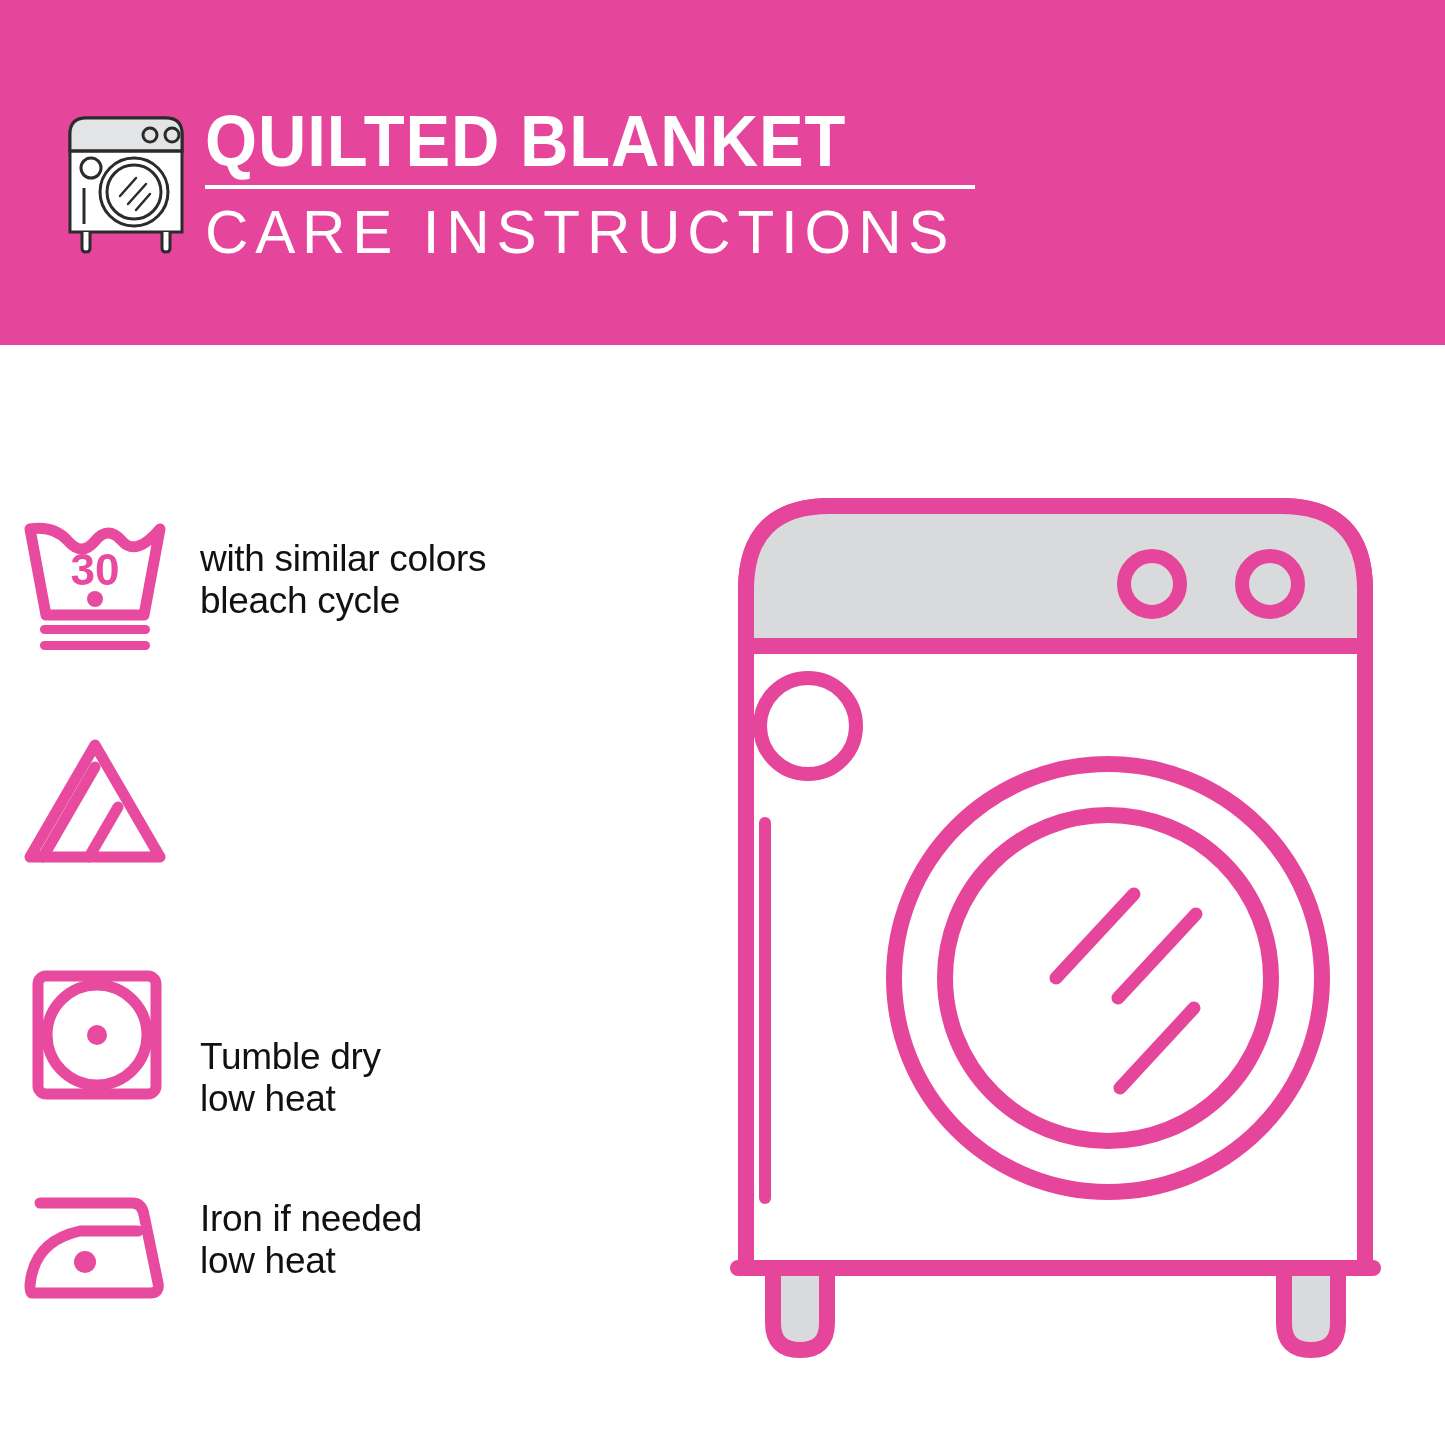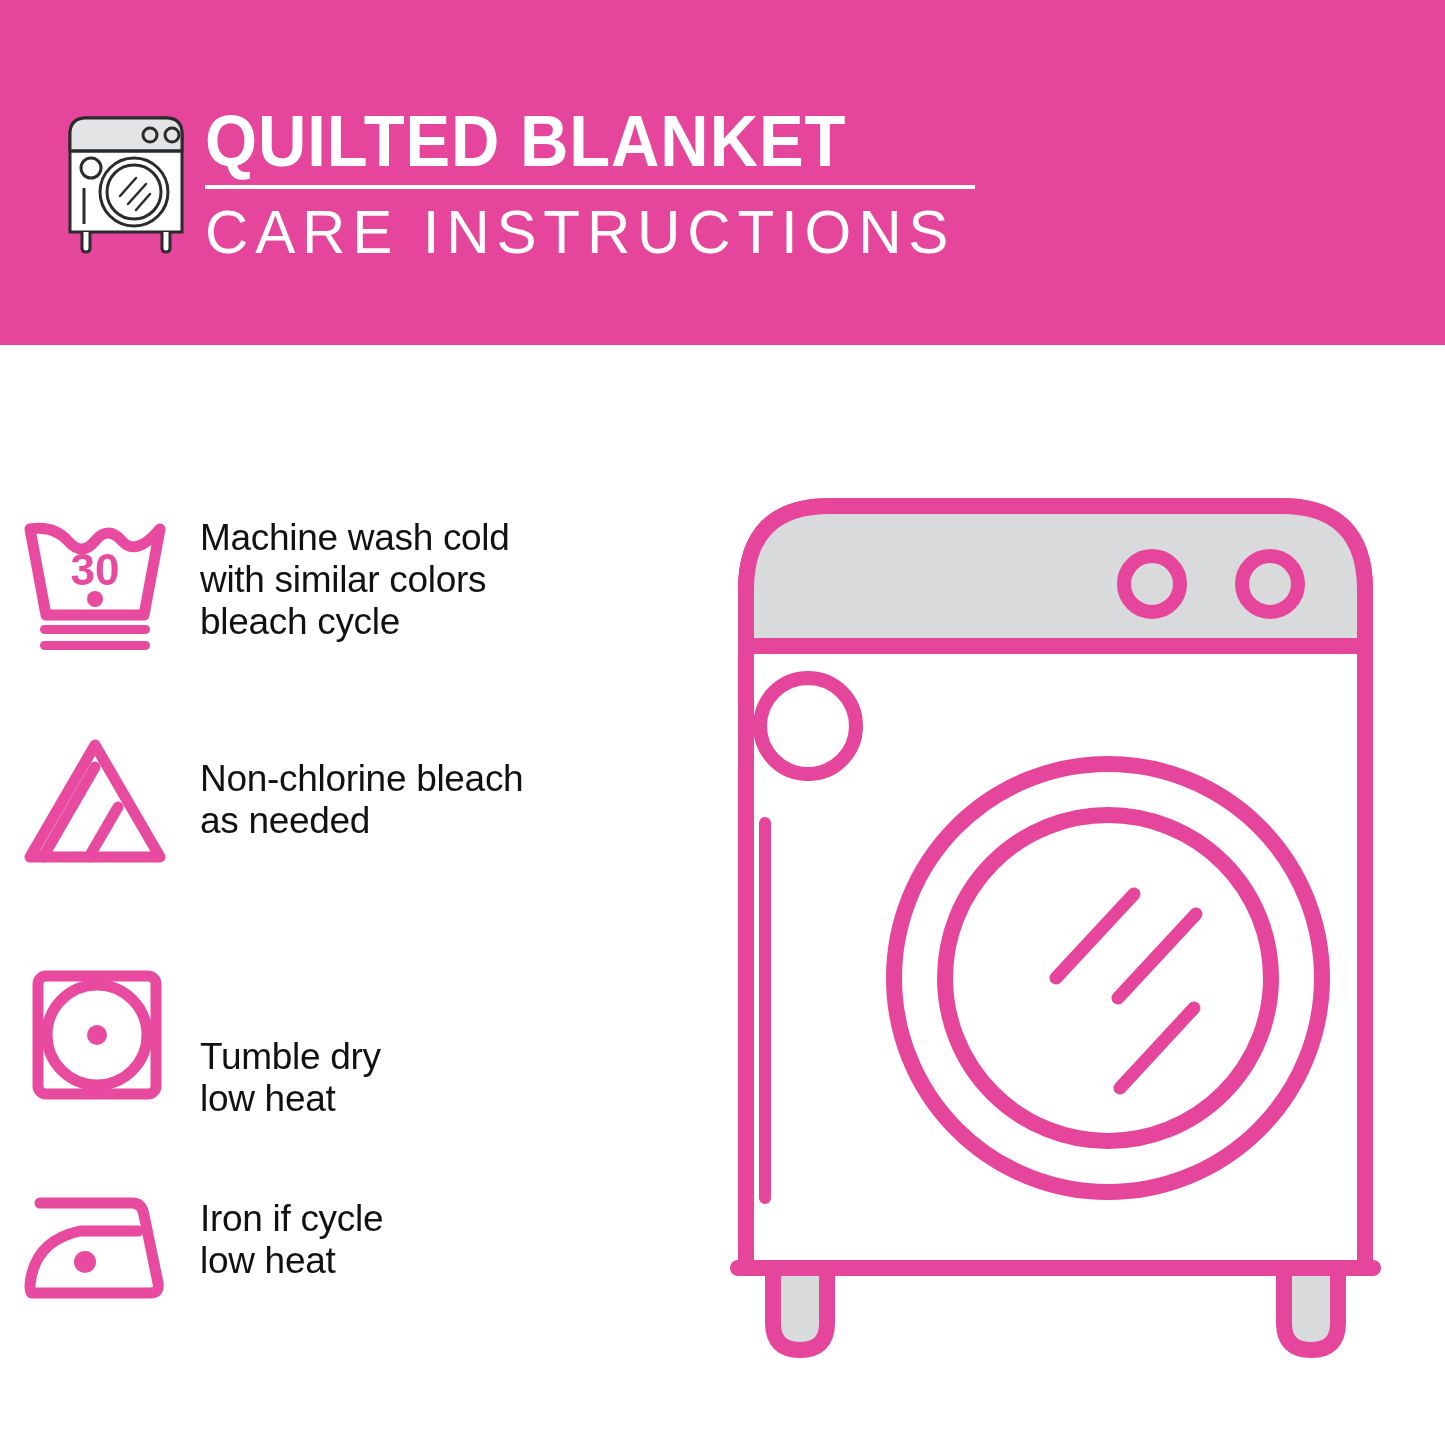--- a/index.html
+++ b/index.html
@@ -159,38 +159,33 @@
       <div class="care-icon">
         <svg viewBox="0 0 170 150" width="170" height="150">
           <path d="M20 24 L36 110 L134 110 L150 24 Q126 52 112 36 Q98 20 85 36 Q72 52 58 36 Q44 20 20 24 Z" fill="none" stroke="#e74a9e" stroke-width="11" stroke-linejoin="round" stroke-linecap="round"></path>
           <text x="85" y="80" font-family="'Liberation Sans', sans-serif" font-size="44" font-weight="bold" fill="#e74a9e" text-anchor="middle">30</text>
           <circle cx="85" cy="94" r="8" fill="#e74a9e"></circle>
           <rect x="30" y="120" width="110" height="9" rx="4.5" fill="#e74a9e"></rect>
           <rect x="30" y="136" width="110" height="9" rx="4.5" fill="#e74a9e"></rect>
         </svg>
       </div>
       <div class="care-text">
-        <span class="ln">Machine wash cold</span>
         <span class="ln">with similar colors</span>
         <span class="ln">bleach cycle</span>
       </div>
     </div>
 
     <div class="care-row" style="top:370px;">
       <div class="care-icon">
         <svg viewBox="0 0 170 150" width="170" height="150">
           <path d="M85 20 L150 132 L20 132 Z" fill="none" stroke="#e74a9e" stroke-width="11" stroke-linejoin="round"></path>
           <line x1="85" y1="42" x2="33" y2="132" stroke="#e74a9e" stroke-width="11" stroke-linecap="round"></line>
           <line x1="108" y1="82" x2="79" y2="132" stroke="#e74a9e" stroke-width="11" stroke-linecap="round"></line>
         </svg>
       </div>
-      <div class="care-text">
-        <span class="ln">Non-chlorine bleach</span>
-        <span class="ln">as needed</span>
-      </div>
     </div>
 
     <div class="care-row" style="top:605px;align-items:flex-end;">
       <div class="care-icon">
         <svg viewBox="0 0 170 150" width="170" height="150">
           <rect x="28" y="16" width="118" height="118" rx="8" fill="none" stroke="#e74a9e" stroke-width="11"></rect>
           <circle cx="87" cy="75" r="50" fill="none" stroke="#e74a9e" stroke-width="11"></circle>
           <circle cx="87" cy="75" r="10" fill="#e74a9e"></circle>
         </svg>
       </div>
@@ -201,21 +196,21 @@
     </div>
 
     <div class="care-row" style="top:810px;">
       <div class="care-icon">
         <svg viewBox="0 0 170 150" width="170" height="150">
           <path d="M30 38 L122 38 Q132 38 134 50 L148 118 Q150 128 140 128 L22 128 Q20 128 20 120 Q24 76 70 66 L128 66" fill="none" stroke="#e74a9e" stroke-width="11" stroke-linecap="round" stroke-linejoin="round"></path>
           <circle cx="75" cy="97" r="11" fill="#e74a9e"></circle>
         </svg>
       </div>
       <div class="care-text">
-        <span class="ln">Iron if cycle</span>
+        <span class="ln">Iron if needed</span>
         <span class="ln">low heat</span>
       </div>
     </div>
 
   </div>
 
   <div id="machine">
     <svg viewBox="0 0 675 890" width="675" height="890">
 
       <path d="M28 112 Q28 28 112 28 L563 28 Q647 28 647 112 L647 790 L28 790 Z" fill="#ffffff" stroke="#e5459a" stroke-width="16" stroke-linejoin="round"></path>

